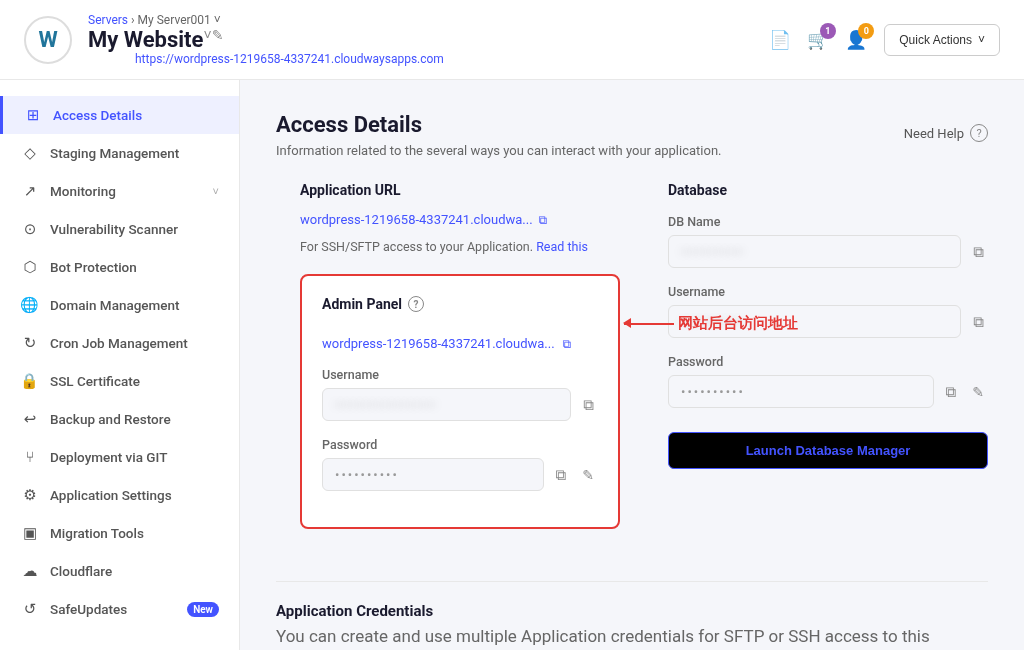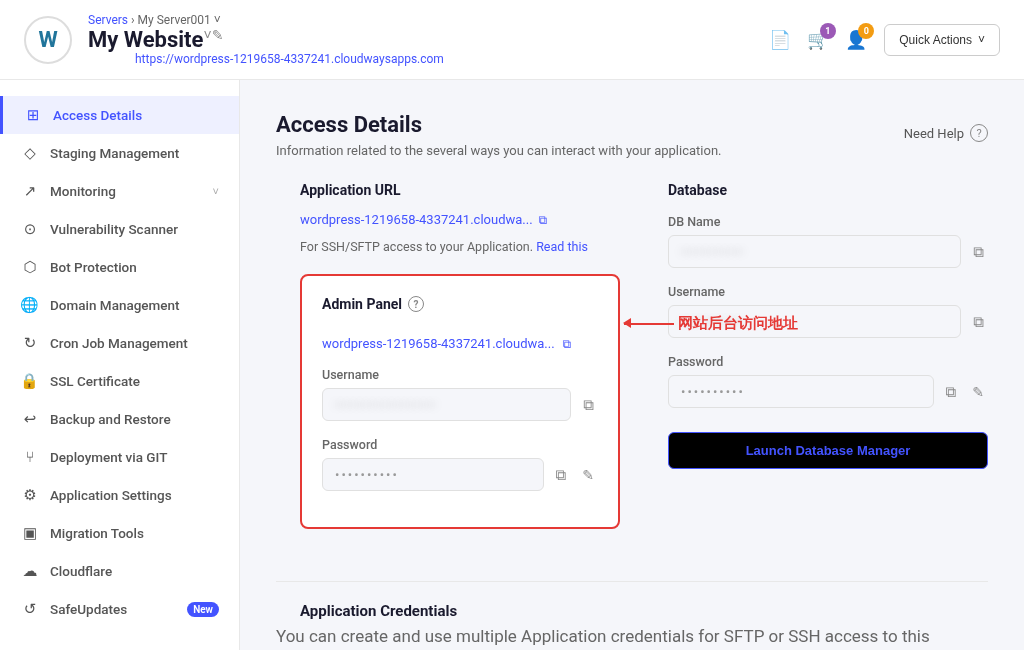--- a/index.html
+++ b/index.html
@@ -70,21 +70,21 @@
     .field-value.blurred { color: transparent; text-shadow: 0 0 8px #aaa; background: #f5f6fa; }
     .copy-btn { color: #888; cursor: pointer; font-size: 15px; padding: 4px; }
     .edit-btn { color: #888; cursor: pointer; font-size: 14px; padding: 4px; }
 
     
     .db-section-title { font-size: 14px; font-weight: 700; color: #1a1a2e; margin-bottom: 16px; }
     .launch-btn { background: #000000; border: 1.5px solid #4353ff; color: #4353ff; padding: 10px 18px; border-radius: 6px; cursor: pointer; font-size: 13px; font-weight: 600; width: 100%; text-align: center; margin-top: 8px; }
 
     
     .divider { border: none; border-top: 1px solid #e8e8e8; margin: 28px 0 20px; }
-    .app-cred-title { font-size: 15px; font-weight: 700; color: #1a1a2e; margin-bottom: 6px; margin-left: 24px; }
+    .app-cred-title { font-size: 15px; font-weight: 700; color: #1a1a2e; margin-bottom: 6px; }
     .app-cred-desc { font-size: 17px; color: #666; margin-bottom: 16px; }
     .app-cred-desc a { color: #4353ff; text-decoration: none; }
     .public-ip-label { font-size: 13px; color: #444; font-weight: 500; }
   </style>
 </head>
 <body>
 
 <div class="header">
   <div class="header-left">
     <div class="wp-logo">W</div>

